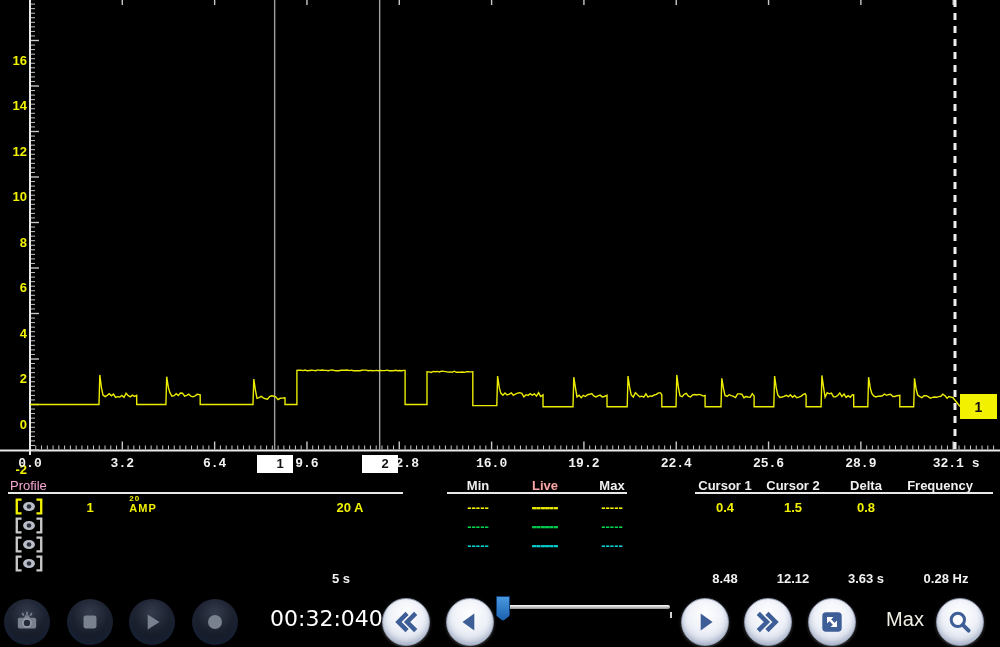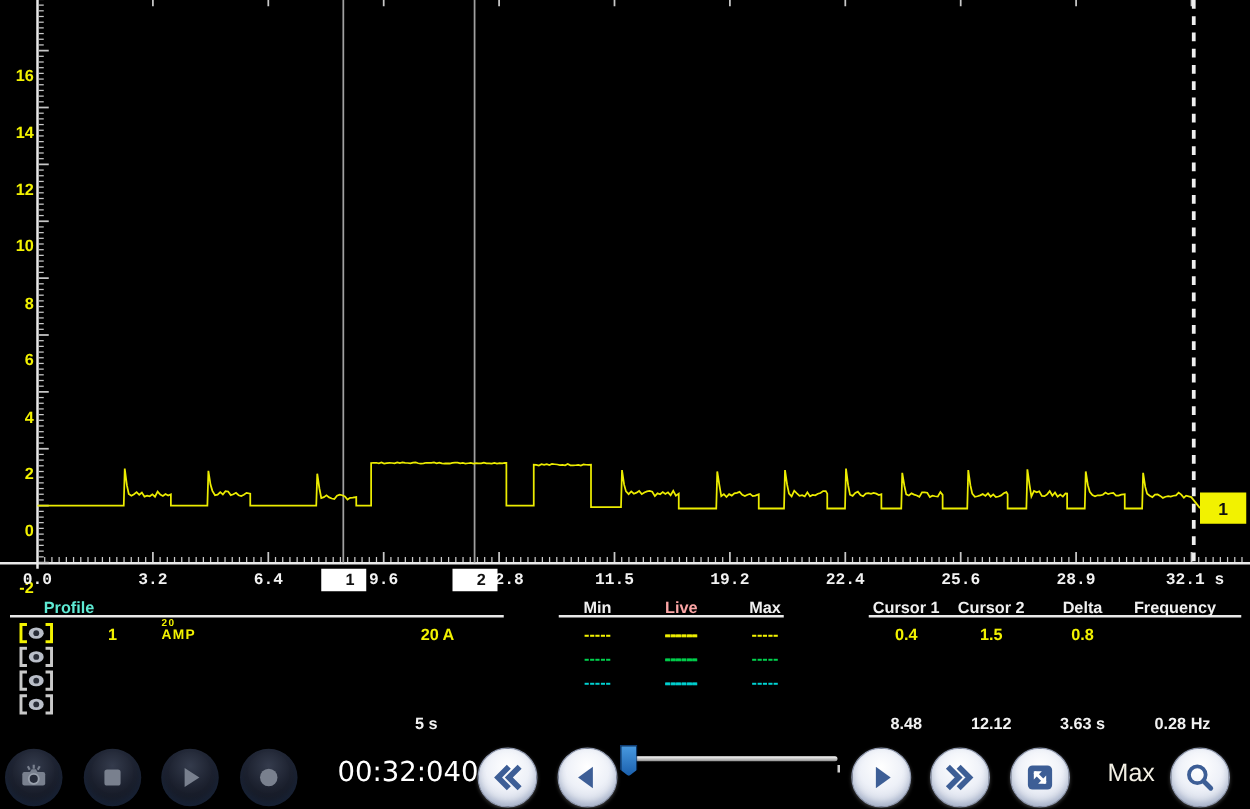--- a/index.html
+++ b/index.html
@@ -6,21 +6,21 @@
   #app{position:relative;width:1000px;height:647px;background:#000;overflow:hidden;
        font-family:"Liberation Sans",sans-serif;}
   #plot-svg{position:absolute;left:0;top:0;}
   .ylab{position:absolute;width:26px;text-align:right;color:#f2f200;font-size:13px;
         font-weight:bold;line-height:14px;margin-top:20px;}
   .xlab{position:absolute;top:456px;color:#f2f2f2;font-size:13px;font-weight:bold;
         white-space:nowrap;transform:translateX(-50%);font-family:Liberation Mono, monospace;}
   .cursor-badge{position:absolute;top:455px;width:36px;height:18px;background:#fff;
         color:#111;font-size:13px;font-weight:bold;text-align:right;padding-right:9px;
         box-sizing:border-box;line-height:18px;transform:translateX(-50%);}
-  .hdr-left{position:absolute;color:#5eead4;font-size:13px;font-weight:bold;margin-left:25px;}
+  .hdr-left{position:absolute;color:#f9a8d4;font-size:13px;font-weight:normal;}
   .rule{position:absolute;height:2px;background:#e9e9e9;}
   .cell{position:absolute;font-size:13px;font-weight:bold;transform:translateX(-50%);white-space:nowrap;}
   .dash-live{-webkit-text-stroke:0.7px currentColor;}
   .logo-cell{position:absolute;transform:translateX(-50%);text-align:left;color:#f2f200;line-height:1;}
   .logo-top{font-size:8px;font-weight:bold;letter-spacing:1px;}
   .logo-bot{font-size:11px;font-weight:bold;letter-spacing:1px;}
   .eye-btn{position:absolute;left:15px;width:28px;height:17px;background:none;border:0;padding:0;cursor:pointer;}
   .foot{position:absolute;top:571px;color:#f2f2f2;font-size:13px;font-weight:bold;transform:translateX(-50%);white-space:nowrap;}
   
   .tbtn{position:absolute;border:0;padding:0;background:none;cursor:pointer;}
@@ -345,21 +345,21 @@
       <div class="ylab" style="left: 1px; top: 352px;">2</div>
       <div class="ylab" style="left: 1px; top: 397.5px;">0</div>
       <div class="ylab" style="left: 1px; top: 443px;">-2</div>
     </div>
   <div id="xlabels">
       <div class="xlab" style="left: 30px;">0.0</div>
       <div class="xlab" style="left: 122.32px;">3.2</div>
       <div class="xlab" style="left: 214.64px;">6.4</div>
       <div class="xlab" style="left: 306.96px;">9.6</div>
       <div class="xlab" style="left: 407.28px;">2.8</div>
-      <div class="xlab" style="left: 491.6px;">11.5</div>
+      <div class="xlab" style="left: 491.6px;">16.0</div>
       <div class="xlab" style="left: 583.92px;">19.2</div>
       <div class="xlab" style="left: 676.24px;">22.4</div>
       <div class="xlab" style="left: 768.56px;">25.6</div>
       <div class="xlab" style="left: 860.88px;">28.9</div>
       <div class="xlab" style="left: 956.085px;">32.1 s</div>
     </div>
   <div id="cursor-badges">
       <div class="cursor-badge" style="left: 274.648px;">1</div>
       <div class="cursor-badge" style="left: 379.662px;">2</div>
     </div>

